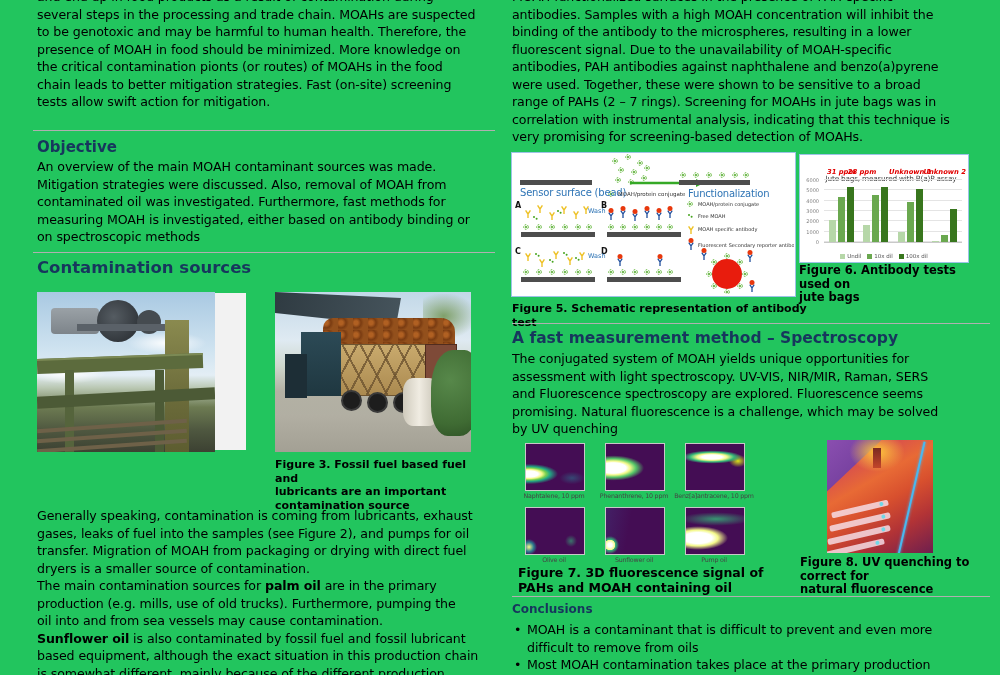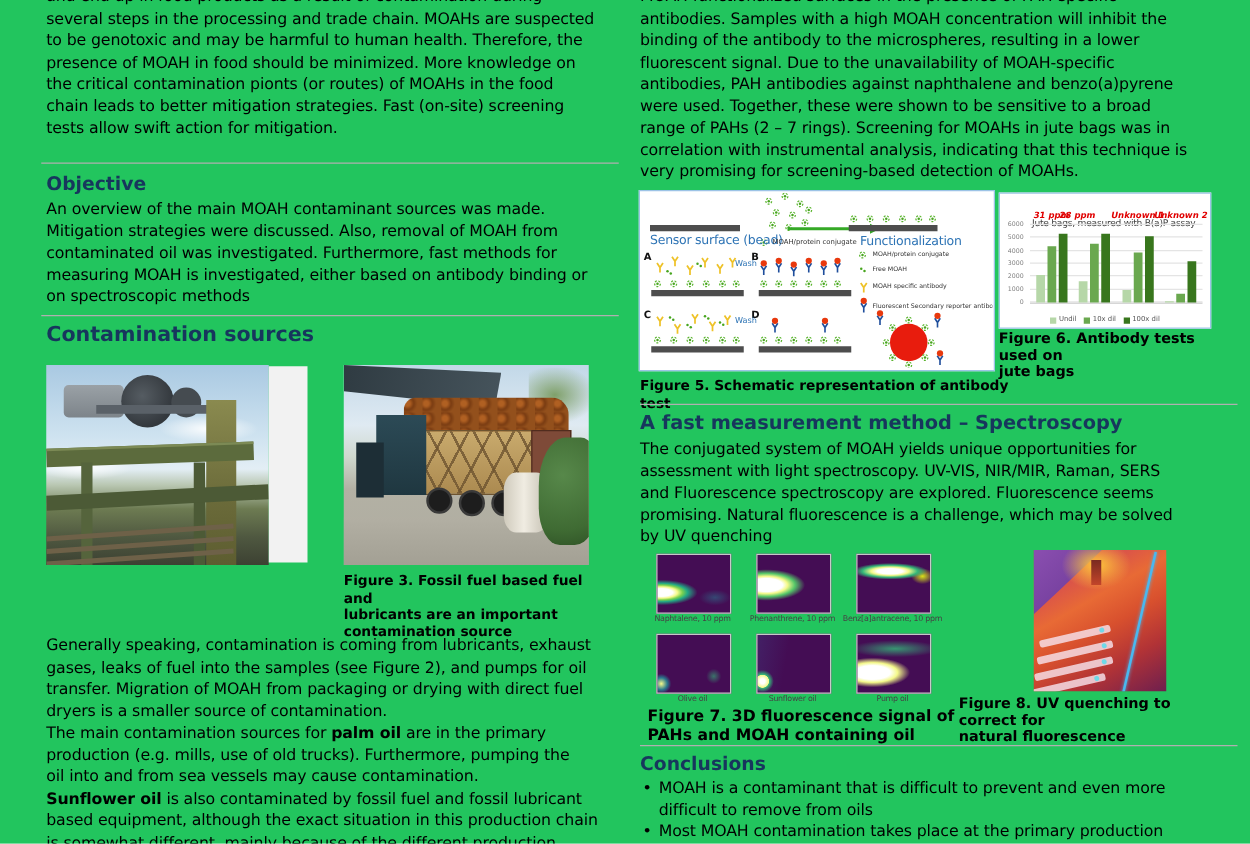--- a/index.html
+++ b/index.html
@@ -57,21 +57,21 @@
   .f3-ground{position:absolute;left:0;top:122px;width:196px;height:38px;
              background:linear-gradient(180deg,#b2afa3,#a3a094);}
 
   .cap2{left:37px;top:458px;width:235px;}
   .cap3{left:275px;top:458px;width:205px;}
 
   
   .intro-right{left:512px;top:-12px;width:505px;}
   .h-spec{left:512px;top:329px;font-size:15.5px;}
   .spec-text{left:512px;top:350px;width:505px;}
-  .h-conc{left:512px;top:602px;font-size:15px;}
+  .h-conc{left:512px;top:602px;font-size:12px;}
   .conc{position:absolute;left:512px;top:621px;width:470px;margin:0;padding:0;list-style:none;}
   .conc li{position:relative;padding-left:15px;font-size:12.6px;line-height:17.5px;letter-spacing:-0.1px;white-space:pre-line;}
   .conc li::before{content:"\2022";position:absolute;left:2px;}
 
   
   .fig5-box{position:absolute;left:511px;top:152px;width:283px;height:143px;background:#fff;border:1px solid #9dc3e6;}
   .f5-label{position:absolute;color:#2e74b5;font-size:10px;letter-spacing:-0.2px;white-space:nowrap;}
   .f5-tiny{position:absolute;color:#333;font-size:5.5px;white-space:nowrap;}
   .f5-letter{position:absolute;font-size:8px;font-weight:bold;color:#111;}
   .f5-wash{position:absolute;color:#2e74b5;font-size:6.5px;}
@@ -108,21 +108,21 @@
   
   .fig8{position:absolute;left:827px;top:440px;width:106px;height:113px;overflow:hidden;
         background:linear-gradient(150deg,#b03a7e 0%,#d44a52 18%,#e86a35 38%,#d8502e 55%,#b23336 75%,#6e1f4e 100%);}
   .f8-purple{position:absolute;left:0;top:0;width:70px;height:66px;background:linear-gradient(135deg,#8a4fb0,#5f2f8a);
              clip-path:polygon(0 0,78% 0,26% 52%,0 78%);}
   .f8-glow{position:absolute;left:22px;top:-8px;width:56px;height:40px;background:radial-gradient(ellipse at center,#ffc83a,rgba(255,200,58,0) 70%);}
   .f8-post{position:absolute;left:46px;top:8px;width:8px;height:20px;background:linear-gradient(180deg,#7a2a20,#c2452a);}
   .f8-blue{position:absolute;left:82px;top:0px;width:2px;height:130px;background:#49b8f0;transform:rotate(13deg);box-shadow:0 0 3px #49b8f0;}
   .f8-strip{position:absolute;height:6px;background:rgba(246,226,236,.82);transform:rotate(-13deg);border-radius:2px;}
   .f8-strip::after{content:"";position:absolute;right:5px;top:1px;width:4px;height:4px;border-radius:50%;background:#6fd8e8;}
-  .cap8{left:767px;top:556px;width:195px;font-size:11.5px;}
+  .cap8{left:800px;top:556px;width:195px;font-size:11.5px;}
 
   .d1{left:33px;top:130px;width:462px;}
   .d2{left:33px;top:252px;width:462px;}
   .d3{left:512px;top:323px;width:478px;}
   .d4{left:512px;top:596px;width:478px;}
 </style>
 </head>
 <body>
 
 <div id="page">

